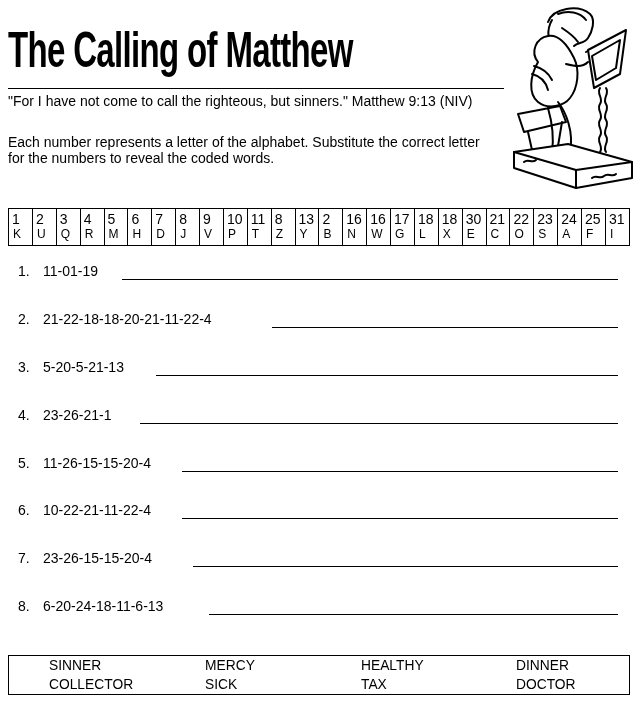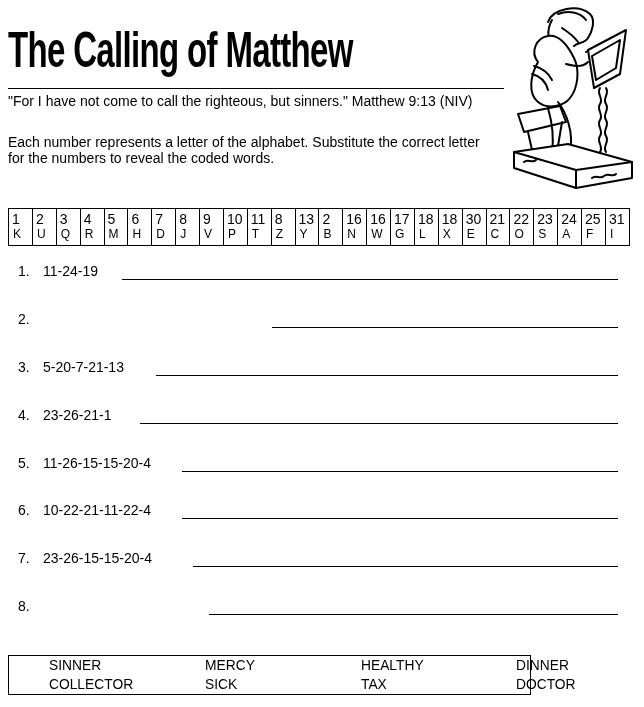--- a/index.html
+++ b/index.html
@@ -23,21 +23,21 @@
       border: 1px solid #000; padding: 0 0 0 3px; vertical-align: top;
       font-size: 14px; line-height: 16px; height: 36px;
     }
     .key-table td .num { display: block; padding-top: 2px; }
     .key-table td .letter { display: block; font-size: 12px; line-height: 15px; padding-left: 1px; }
     .puzzle-item { position: absolute; left: 18px; height: 20px; width: 600px; font-size: 14px; line-height: 16px; }
     .puzzle-item .idx { position: absolute; left: 0; top: 0; }
     .puzzle-item .code { position: absolute; left: 25px; top: 0; white-space: nowrap; }
     .puzzle-item .answer-line { position: absolute; right: 0; top: 16px; height: 0; border-top: 1.5px solid #000; }
     .word-bank {
-      position: absolute; left: 8px; top: 655px; width: 523px; height: 40px;
+      position: absolute; left: 8px; top: 655px; width: 622px; height: 40px;
       border: 1.5px solid #000; box-sizing: border-box;
     }
     .word {
       position: absolute; font-size: 15px; line-height: 18px;
       transform: scaleX(0.92); transform-origin: left top; white-space: nowrap;
     }
   </style>
 </head>
 <body>
 
@@ -186,30 +186,31 @@
           <span class="num">31</span>
           <span class="letter">I</span>
         </td>
       </tr>
 </tbody>
   </table>
 
 <div id="puzzles">
     <div class="puzzle-item" style="top: 263px;">
       <span class="idx">1.</span>
-      <span class="code">11-24-19</span>
+      <span class="code">11-01-19</span>
       <div class="answer-line" style="left: 104px;"></div>
     </div>
     <div class="puzzle-item" style="top: 311px;">
       <span class="idx">2.</span>
+      <span class="code">21-22-18-18-20-21-11-22-4</span>
       <div class="answer-line" style="left: 254px;"></div>
     </div>
     <div class="puzzle-item" style="top: 359px;">
       <span class="idx">3.</span>
-      <span class="code">5-20-7-21-13</span>
+      <span class="code">5-20-5-21-13</span>
       <div class="answer-line" style="left: 138px;"></div>
     </div>
     <div class="puzzle-item" style="top: 407px;">
       <span class="idx">4.</span>
       <span class="code">23-26-21-1</span>
       <div class="answer-line" style="left: 122px;"></div>
     </div>
     <div class="puzzle-item" style="top: 455px;">
       <span class="idx">5.</span>
       <span class="code">11-26-15-15-20-4</span>
@@ -220,20 +221,21 @@
       <span class="code">10-22-21-11-22-4</span>
       <div class="answer-line" style="left: 164px;"></div>
     </div>
     <div class="puzzle-item" style="top: 550px;">
       <span class="idx">7.</span>
       <span class="code">23-26-15-15-20-4</span>
       <div class="answer-line" style="left: 175px;"></div>
     </div>
     <div class="puzzle-item" style="top: 598px;">
       <span class="idx">8.</span>
+      <span class="code">6-20-24-18-11-6-13</span>
       <div class="answer-line" style="left: 191px;"></div>
     </div>
   </div>
 
 <div class="word-bank">
   <span class="word" style="left:40px; top:0px;">SINNER</span>
   <span class="word" style="left:196px; top:0px;">MERCY</span>
   <span class="word" style="left:352px; top:0px;">HEALTHY</span>
   <span class="word" style="left:507px; top:0px;">DINNER</span>
   <span class="word" style="left:40px; top:19px;">COLLECTOR</span>

